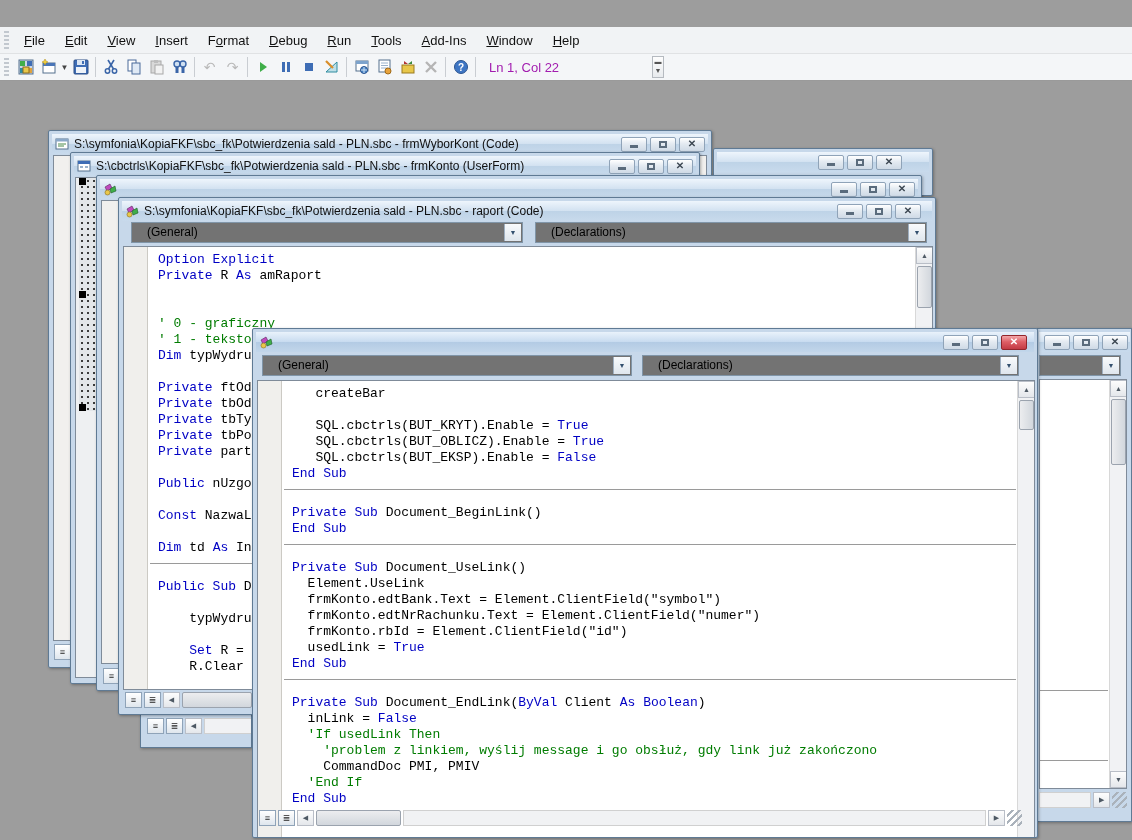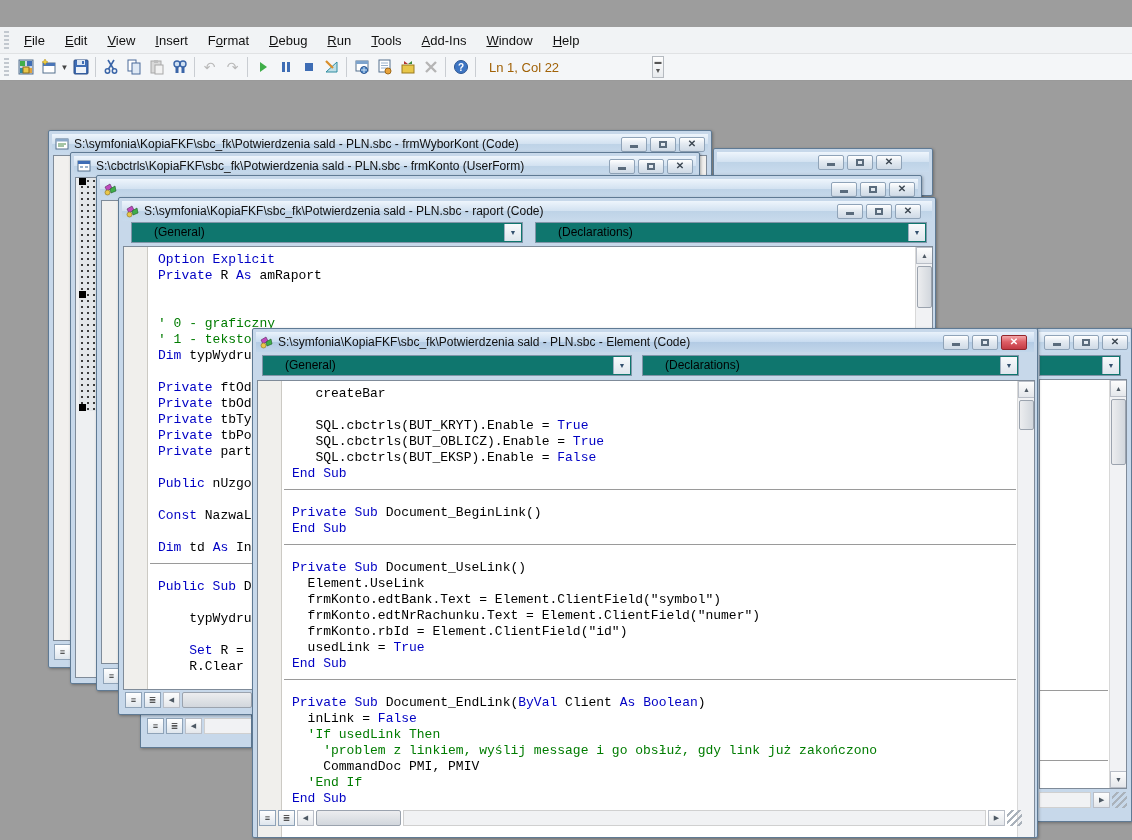--- a/index.html
+++ b/index.html
@@ -15,21 +15,21 @@
   #menubar { position:absolute; left:0; top:27px; width:1132px; height:27px; background:#f1f3f5;
     border-bottom:1px solid #e0e2e4; display:flex; align-items:center; }
   .grip { width:5px; height:18px; margin:0 5px 0 4px;
     background:repeating-linear-gradient(180deg,#c2c8cf 0 2px,transparent 2px 4px); }
   .mitem { font-size:13px; color:#111; padding:4px 10px; }
   .mitem u { text-decoration:underline; }
   #toolbar { position:absolute; left:0; top:54px; width:1132px; height:27px; background:#f4f6f8;
     border-bottom:1px solid #9a9a9a; display:flex; align-items:center; }
   .tbtn { width:23px; height:22px; display:flex; align-items:center; justify-content:center; }
   .tsep { width:1px; height:20px; background:#c9cdd2; margin:0 3px; }
-  .lncol { font-size:13px; color:#a16207; padding:0 10px; white-space:nowrap; }
+  .lncol { font-size:13px; color:#a21caf; padding:0 10px; white-space:nowrap; }
   .caret { font-size:8px; color:#444; width:9px; text-align:center; }
   #tb-overflow { position:absolute; left:652px; top:2px; width:12px; height:22px; border:1px solid #b5bac0;
     background:linear-gradient(#fdfdfd,#e8ebee); font-size:7px; color:#555; text-align:center; line-height:9px; }
   .uglyph { font-size:14px; line-height:14px; color:#b9b9b9; }
 
   
   .win { position:absolute; background:#c7d8ea; border:1px solid #5f7a94; border-radius:2px;
     box-shadow:1px 1px 3px rgba(0,0,0,.3); overflow:hidden; }
   .wtitle { position:absolute; left:3px; right:3px; top:3px; height:20px; display:flex; align-items:center;
     gap:5px; padding:0 3px; font-size:12px; color:#101010;
@@ -38,22 +38,22 @@
   .wtext { overflow:hidden; white-space:nowrap; }
   .wbtns { margin-left:auto; display:flex; gap:3px; flex:0 0 auto; }
   .wbtn { width:26px; height:15px; border:1px solid #8fa3b8; border-radius:2px; position:relative;
     background:linear-gradient(#ffffff,#e3eaf1 45%,#cfdae6); font-size:9px; color:#3c4752;
     display:flex; align-items:center; justify-content:center; line-height:1; }
   .wbtn .minbar { position:absolute; left:8px; right:8px; bottom:3px; height:3px; background:#5a6b7c; }
   .wbtn .maxbox { width:8px; height:7px; border:2px solid #5a6b7c; }
   .wbtn.close-red { background:linear-gradient(#f2a7a9,#de5f66 45%,#c33b44); border-color:#92262c; color:#fff; }
   .xglyph { font-weight:bold; font-size:10px; }
 
-  .combo { position:absolute; height:21px; background:#0f766e; border:1px solid #8095a8; font-size:12px;
-    line-height:18px; padding-left:22px; color:#000; }
+  .combo { position:absolute; height:21px; background:#737373; border:1px solid #8095a8; font-size:12px;
+    line-height:18px; padding-left:15px; color:#000; }
   .combo .arrow { position:absolute; right:1px; top:1px; bottom:1px; width:17px;
     background:linear-gradient(#f8fafc,#dfe6ed); border-left:1px solid #9fafc0; text-align:center;
     font-size:7px; color:#33506e; line-height:17px; }
 
   .codearea { position:absolute; background:#fff; border:1px solid #7f8b99; overflow:hidden; }
   .cmargin { position:absolute; left:0; top:0; bottom:0; width:24px; background:#f0efec; border-right:1px solid #cccac4; }
   .code { position:absolute; left:26px; top:5px; right:0; bottom:0;
     font-family:"Liberation Mono","DejaVu Sans Mono",monospace; font-size:13px; line-height:16px; white-space:pre; }
   .cline { height:16px; padding-left:8px; }
   .chr { height:16px; }
@@ -464,21 +464,20 @@
 
   <div class="win" style="left:252px; top:328px; width:786px; height:510px; z-index:7;">
     <div class="wtitle" style="background:linear-gradient(180deg,#e9f2fb 0%,#c9dcf0 48%,#b3cbe4 52%,#c2d6ea 100%);">
       <span>
           <svg width="14" height="14" viewBox="0 0 14 14">
             <polygon points="2,5 7,2 9,6 4,9" fill="#c04ac0" stroke="#5a2a5a" stroke-width="0.6"></polygon>
             <polygon points="7,7 12,4 13,9 8,11" fill="#3fae49" stroke="#1f5a26" stroke-width="0.6"></polygon>
             <circle cx="4.5" cy="10.5" r="2.5" fill="#e8c74a" stroke="#8a6d1f" stroke-width="0.6"></circle>
           </svg>
         </span>
-      <span class="wtext">S:\symfonia\KopiaFKF\sbc_fk\Potwierdzenia sald - PLN.sbc - Element (Code)</span>
       <span class="wbtns" style="margin-right:4px;">
         <span class="wbtn">
             <span class="minbar"></span>
           </span>
         <span class="wbtn">
             <span class="maxbox"></span>
           </span>
         <span class="wbtn close-red">
             <span class="xglyph">✕</span>
           </span>

